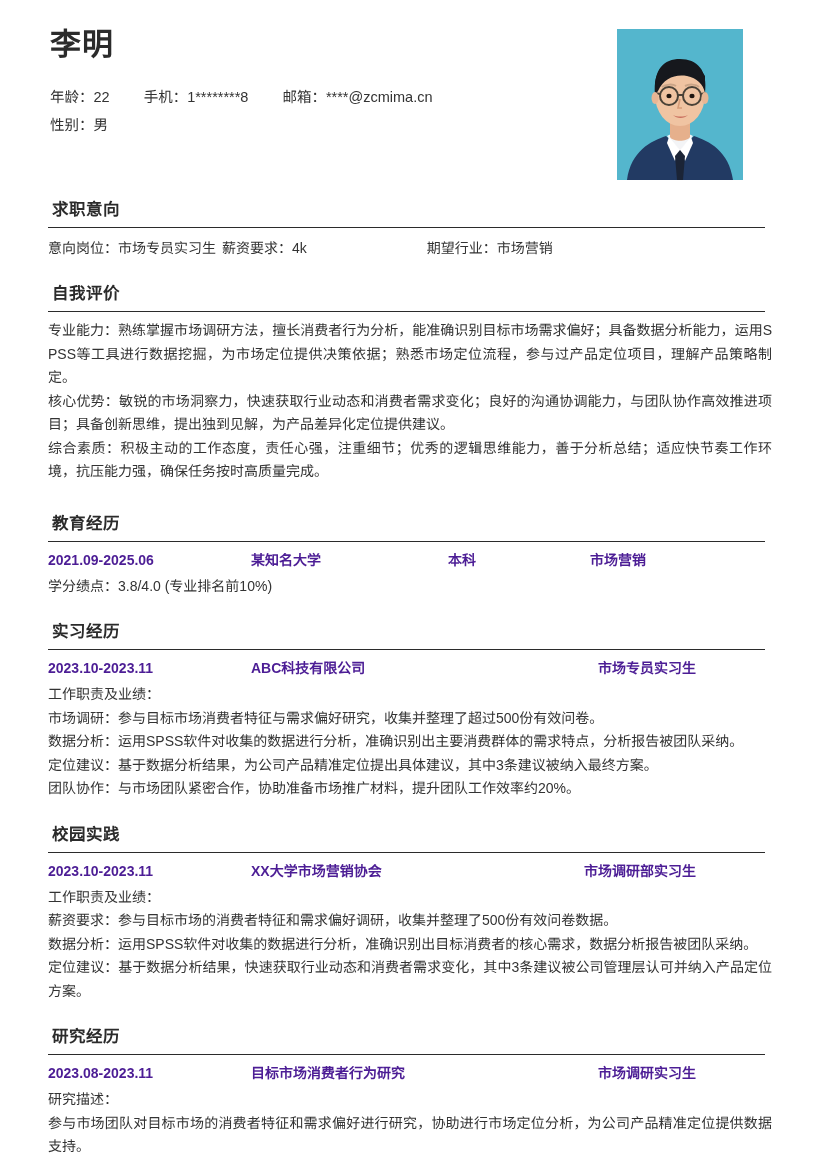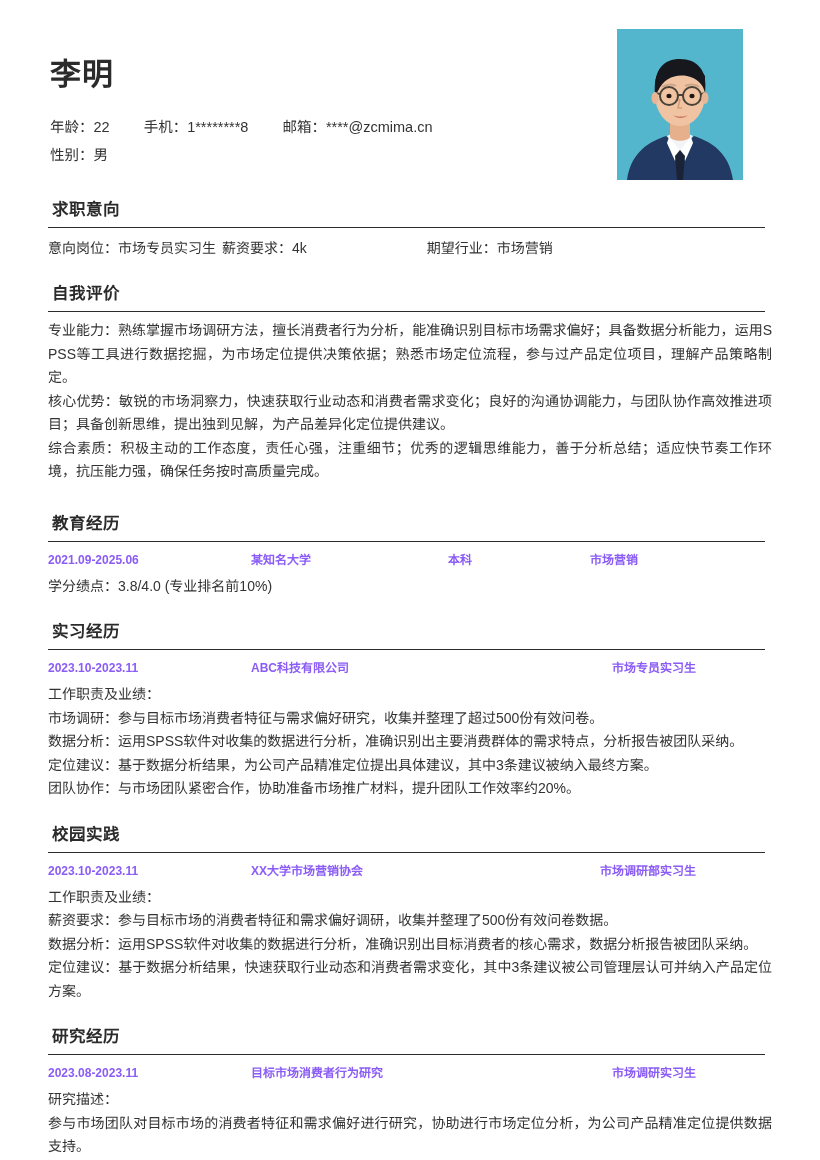--- a/index.html
+++ b/index.html
@@ -17,21 +17,21 @@
     width: 820px;
     height: 1160px;
     background: #ffffff;
     overflow: hidden;
     box-sizing: border-box;
   }
 
   
   .header {
     position: relative;
-    padding: 44px 48px 0 50px;
+    padding: 14px 48px 0 50px;
     height: 196px;
     box-sizing: border-box;
   }
   .name {
     font-size: 31px;
     font-weight: bold;
     color: #2b2b2b;
     letter-spacing: 1px;
     line-height: 44px;
     margin: 9px 0 0 0;
@@ -96,23 +96,23 @@
     line-height: 24px;
     white-space: nowrap;
     padding-top: 8px;
   }
   .intent-gap { display: inline-block; width: 6px; }
   .intent-gap-wide { display: inline-block; width: 120px; }
 
   
   .entry-head {
     position: relative;
-    font-size: 12px;
+    font-size: 14px;
     font-weight: bold;
-    color: #8b5cf6;
+    color: #4c1d95;
     height: 24px;
     line-height: 24px;
     padding-top: 6px;
   }
   .eh-date { position: absolute; left: 0; top: 6px; }
   .eh-org  { position: absolute; left: 203px; top: 6px; }
   .eh-degree { position: absolute; left: 400px; top: 6px; }
   .eh-major  { position: absolute; left: 542px; top: 6px; }
   .eh-role-right { position: absolute; left: 0; top: 6px; width: 648px; text-align: right; }
 

